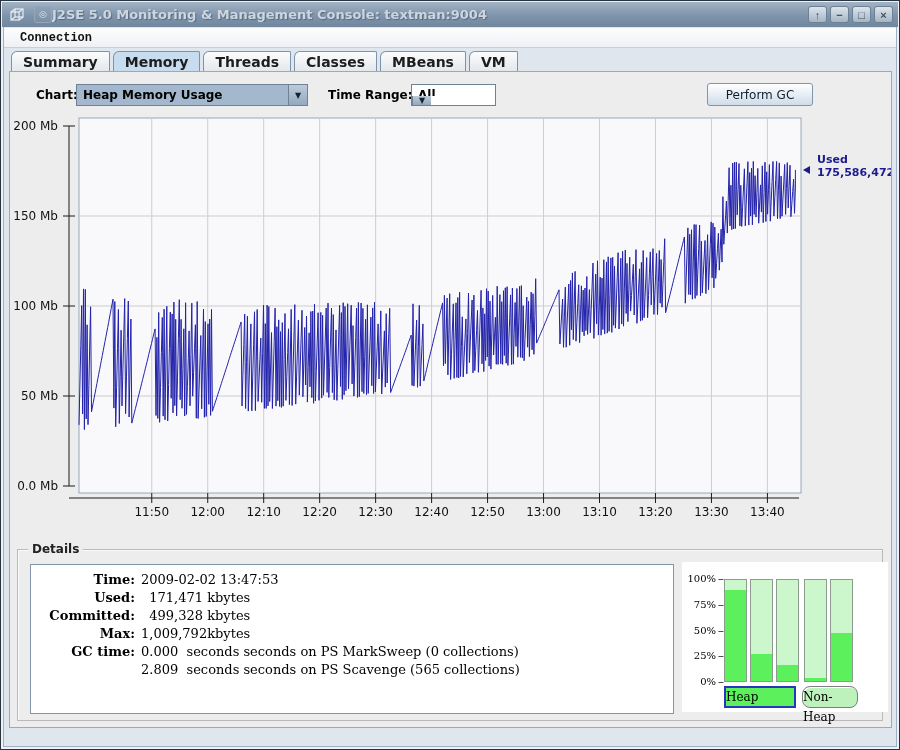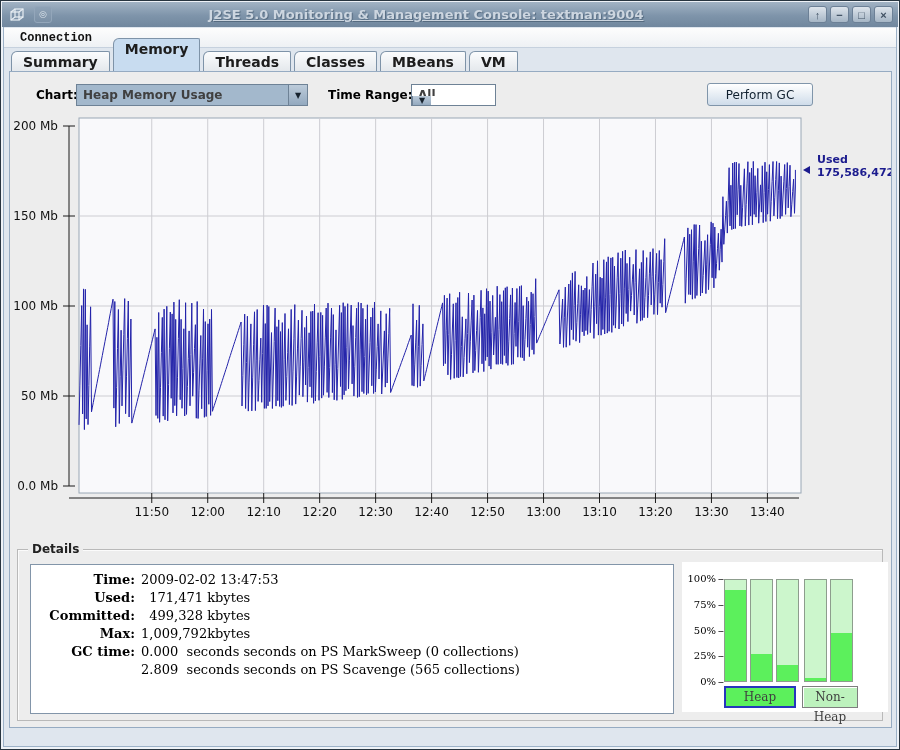--- a/index.html
+++ b/index.html
@@ -8,46 +8,46 @@
           background:#dfe6ee;overflow:hidden;
           box-shadow:inset 0 0 0 2px #eef2f7, inset 0 0 0 3px #9cb1c7;}
   
   .titlebar{position:absolute;left:1px;top:1px;right:1px;height:25px;
             background:linear-gradient(#a2b3c4,#7e94aa 55%,#71879e);
             display:flex;align-items:center;}
   .cube-icon{margin-left:6px;flex:0 0 auto;}
   .pinbtn{width:16px;height:15px;margin-left:8px;border:1px solid #93a6ba;border-radius:3px;
           background:linear-gradient(#8ea2b6,#7b90a6);color:#d9e1e9;font-size:9px;line-height:14px;
           text-align:center;}
-  .title-text{flex:1;text-align:center;font-weight:bold;font-size:13px;color:#cdd6e0;
-              text-shadow:1px 1px 1px #566b80;white-space:nowrap;overflow:hidden;text-decoration:underline;}
+  .title-text{flex:1;text-align:left;font-weight:bold;font-size:13px;color:#cdd6e0;
+              text-shadow:1px 1px 1px #566b80;white-space:nowrap;overflow:hidden;}
   .winbtns{display:flex;gap:3px;margin:0 5px 0 8px;}
   .win-btn{width:19px;height:17px;box-sizing:border-box;border:1px solid #6c8096;border-radius:3px;
            background:linear-gradient(#dde4eb,#a6b6c6);color:#3f5062;font-size:11px;font-weight:bold;
            display:flex;align-items:center;justify-content:center;padding:0;}
   
   .menubar{position:absolute;left:3px;top:27px;right:3px;height:20px;
            background:linear-gradient(#fdfdfd,#eef1f4);border-bottom:1px solid #c6d1de;
            display:flex;align-items:center;padding-left:8px;box-sizing:border-box;}
   .menu-item{padding:1px 8px;font-size:12px;font-weight:bold;color:#111;font-family:Liberation Mono, monospace;}
   
   .tabs{position:absolute;left:10px;top:49px;height:21px;display:flex;gap:3px;align-items:flex-end;}
   .tab{box-sizing:border-box;height:20px;padding:2px 11px 0;border:1px solid #7e93a8;border-bottom:none;
        border-radius:6px 2px 0 0;background:linear-gradient(#fbfcfd,#e4e8ec);
        font-size:14px;font-weight:bold;color:#1d1d1d;white-space:nowrap;}
-  .tab.selected{background:#c8dcf0;height:33px;}
+  .tab.selected{background:#c8dcf0;height:20px;}
   
   .content{position:absolute;left:8px;top:70px;width:883px;height:657px;box-sizing:border-box;
            background:#ededed;border:1px solid #96abc2;}
   .lbl{position:absolute;font-weight:bold;font-size:12px;color:#000;height:22px;line-height:22px;}
   #chart-label{left:26px;top:12px;}
   #range-label{left:318px;top:12px;}
   .combo{position:absolute;top:12px;display:flex;align-items:stretch;box-sizing:border-box;height:22px;
          border:1px solid #6e8296;}
-  .combo .val{flex:1;padding:0 6px;font-size:12px;font-weight:bold;color:#404040;line-height:20px;
+  .combo .val{flex:1;padding:0 6px;font-size:12px;font-weight:bold;color:#000000;line-height:20px;
               white-space:nowrap;overflow:hidden;}
   .combo .arrow{width:18px;display:flex;align-items:center;justify-content:center;font-size:8px;
                 color:#16222e;border-left:1px solid #6e8296;
                 background:linear-gradient(#bccbda,#93a9bf);}
   #chart-combo{left:66px;width:232px;background:#a3b8cc;}
   #range-combo{left:401px;width:85px;background:#ffffff;flex-direction:column;}
   .gc-btn{position:absolute;left:697px;top:11px;width:106px;height:23px;box-sizing:border-box;
           border:1px solid #8095aa;border-radius:3px;
           background:linear-gradient(#ffffff,#e2eaf2 60%,#cfdcea);
           font-family:inherit;font-weight:normal;font-size:12px;color:#10202f;}
@@ -68,21 +68,21 @@
   .gauges{position:absolute;left:664px;top:12px;width:206px;height:150px;background:#fff;
           font-family:"DejaVu Serif","Liberation Serif",serif;}
   .gscale{position:absolute;left:0;width:48px;display:flex;font-size:10px;color:#000;height:12px;
           line-height:12px;}
   .gscale-label{width:34px;text-align:right;}
   .gscale-tick{margin-left:2px;letter-spacing:-1px;}
   .gbar{position:absolute;top:17px;width:23px;height:103px;box-sizing:border-box;
         background:#ccf6cc;border:1px solid #8d9d8d;}
   .gfill{position:absolute;bottom:0;left:0;right:0;background:#5cf05c;}
   .gbtn{position:absolute;top:124px;height:22px;box-sizing:border-box;font-size:12px;
-        text-align:center;color:#404040;background:#bdf2bd;border:1px solid #7e7e7e;
+        text-align:left;color:#000000;background:#bdf2bd;border:1px solid #7e7e7e;
         box-shadow:inset 1px 1px 0 #ffffff;line-height:20px;}
   .gbtn.sel{background:#5cf05c;border:2px solid #2636bd;box-shadow:none;line-height:18px;}
 </style>
 </head>
 <body>
 
 <div class="window">
 
   <div class="titlebar">
     <svg class="cube-icon" width="18" height="18" viewBox="0 0 18 18">
@@ -251,18 +251,18 @@
           <div class="gbar" style="left: 94px; background: rgb(204, 246, 204);">
             <div class="gfill" style="height: 16%; background: rgb(92, 240, 92);"></div>
           </div>
           <div class="gbar" style="left: 122px; background: rgb(204, 246, 204);">
             <div class="gfill" style="height: 3%; background: rgb(92, 240, 92);"></div>
           </div>
           <div class="gbar" style="left: 148px; background: rgb(204, 246, 204);">
             <div class="gfill" style="height: 48%; background: rgb(92, 240, 92);"></div>
           </div>
           <div class="gbtn sel" style="left: 42px; width: 72px;">Heap</div>
-          <div class="gbtn" style="left: 120px; width: 56px;">Non-Heap</div>
+          <div class="gbtn" style="left: 120px; width: 56px; border-radius: 8px;">Non-Heap</div>
         </div>
     </div>
 
   </div>
 </div>
 
 </body></html>

